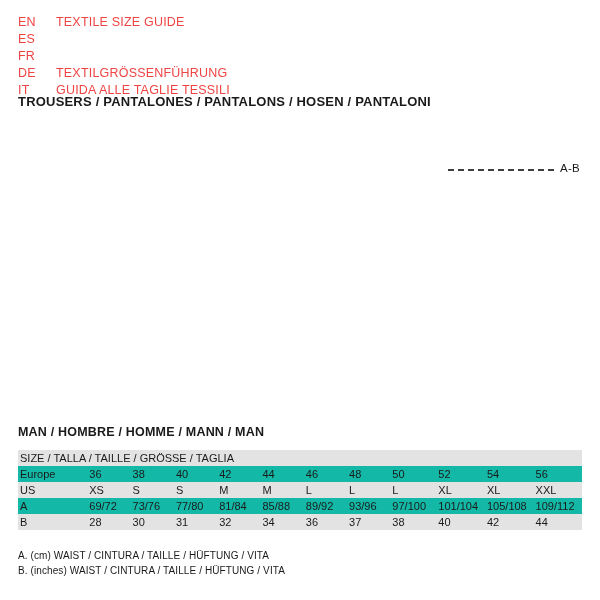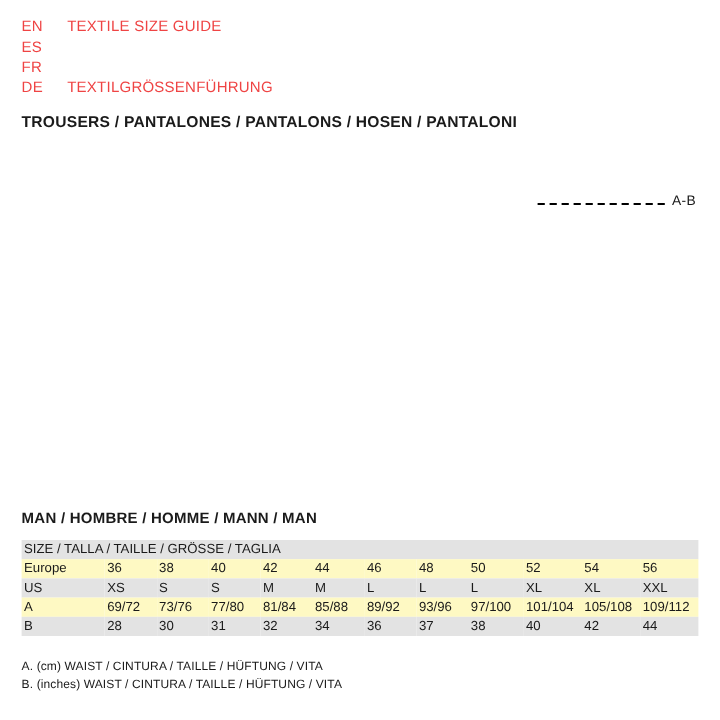--- a/index.html
+++ b/index.html
@@ -93,21 +93,21 @@
     text-align: left;
     padding: 0;
     height: 16px;
     font-weight: normal;
     white-space: nowrap;
   }
   table.size-table tr.shaded td {
     background: #e3e3e3;
   }
   table.size-table tr.white td {
-    background: #fef9c3;
+    background: #14b8a6;
   }
   table.size-table td.lbl {
     width: 92px;
     padding-left: 2px;
   }
   table.size-table td.val {
     width: 52px;
     padding-left: 2px;
   }
 
@@ -135,20 +135,24 @@
     </div>
     <div class="lang-row">
       <span class="lang-code">ES</span>
     </div>
     <div class="lang-row">
       <span class="lang-code">FR</span>
     </div>
     <div class="lang-row">
       <span class="lang-code">DE</span>
       <span class="lang-text">TEXTILGRÖSSENFÜHRUNG</span>
+    </div>
+    <div class="lang-row">
+      <span class="lang-code">IT</span>
+      <span class="lang-text">GUIDA ALLE TAGLIE TESSILI</span>
     </div>
   </div>
 
   <div class="section-title">TROUSERS / PANTALONES / PANTALONS / HOSEN / PANTALONI</div>
 
   <div class="figure-wrap">
     <svg width="200" height="400" viewBox="0 0 200 400">
       <path fill="#000000" d="
         M 68,38
         C 68,22 77,13 90,13

